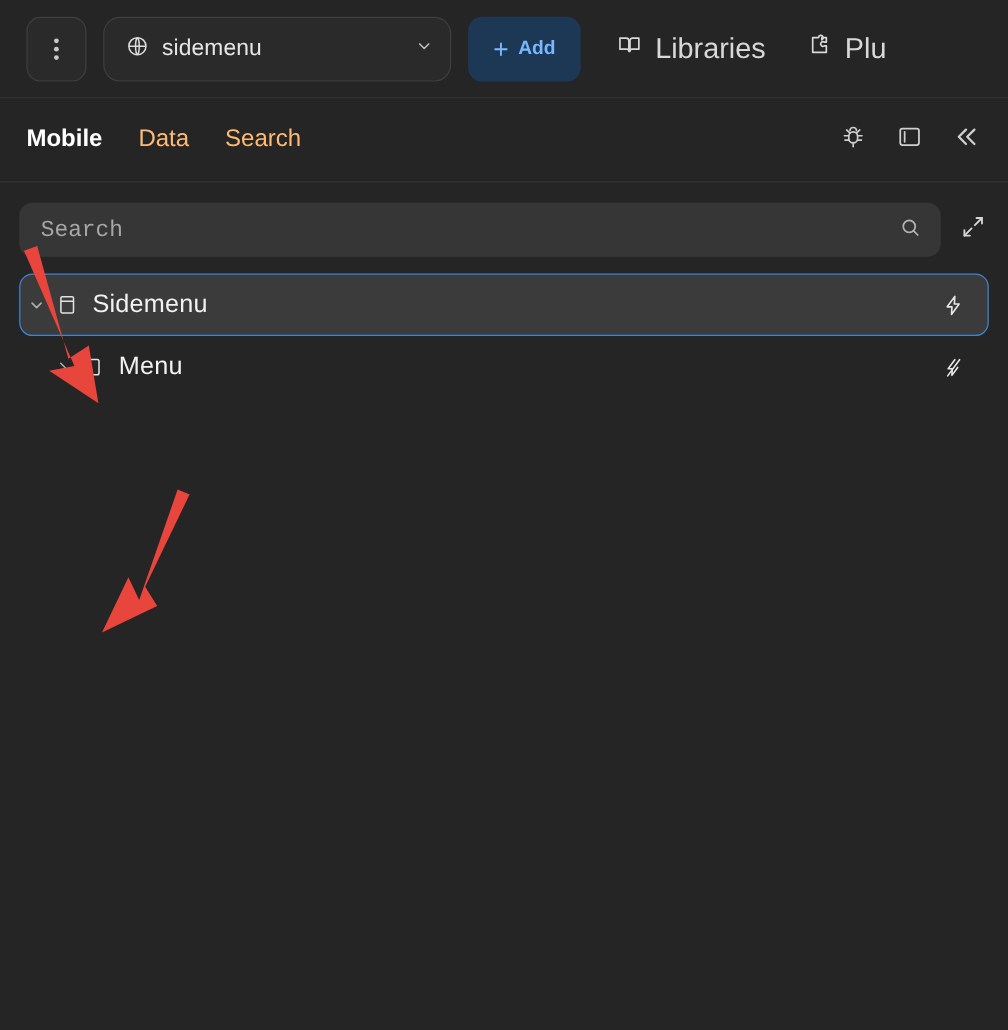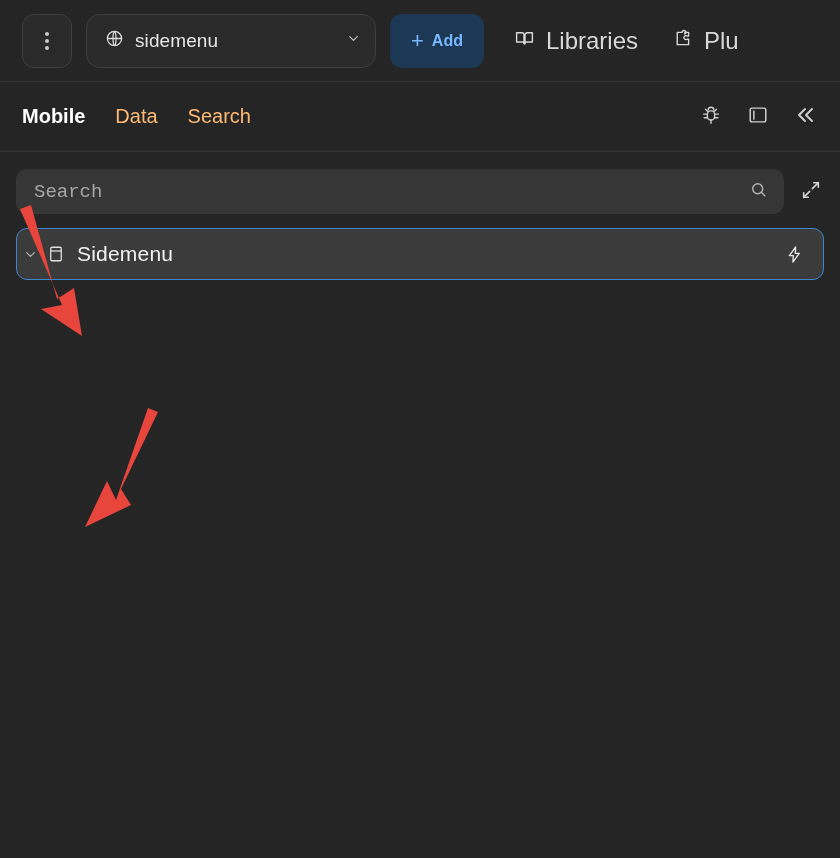--- a/index.html
+++ b/index.html
@@ -356,20 +356,39 @@
     </span>
     <span class="label">Sidemenu</span>
     <span class="rowaction">
       <svg width="19" height="19" viewBox="0 0 24 24" fill="none" stroke="#e6e6e6" stroke-width="1.7" stroke-linejoin="round">
         <path d="M13.5 2.5 5.5 13.5h5l-.5 8 8-11h-5z"></path>
       </svg>
     </span>
   </div>
 
 
+  <div class="row indent-1">
+    <span class="twisty">
+      <svg width="15" height="15" viewBox="0 0 24 24" fill="none" stroke="#b0b0b0" stroke-width="2.1" stroke-linecap="round" stroke-linejoin="round">
+        <polyline points="9 6 15 12 9 18"></polyline>
+      </svg>
+    </span>
+    <span class="nodeicon">
+      <svg width="18" height="18" viewBox="0 0 24 24" fill="none" stroke="#e2e2e2" stroke-width="1.7">
+        <rect x="6" y="3.5" width="12" height="17" rx="2"></rect>
+      </svg>
+    </span>
+    <span class="label">Menu</span>
+    <span class="rowaction">
+      <svg width="19" height="19" viewBox="0 0 24 24" fill="none" stroke="#e6e6e6" stroke-width="1.7" stroke-linejoin="round" stroke-linecap="round">
+        <path d="M13.5 3.5 6.5 13h4.3l-.4 7 6.1-8.4"></path>
+        <line x1="6" y1="20.5" x2="18.5" y2="3.5"></line>
+      </svg>
+    </span>
+  </div>
 </div>
 
 <svg class="annotations" width="840" height="858" viewBox="0 0 840 858">
   <g>
     <path d="M20 209 L62 305 L41 309 L82 336 L74 288 L57 299 L31 205 Z" fill="#e8453c"></path>
   </g>
   <g>
     <path d="M148 408 L116 500 L107 481 L85 527 L131 505 L121 489 L158 412 Z" fill="#e8453c"></path>
   </g>
 </svg>

